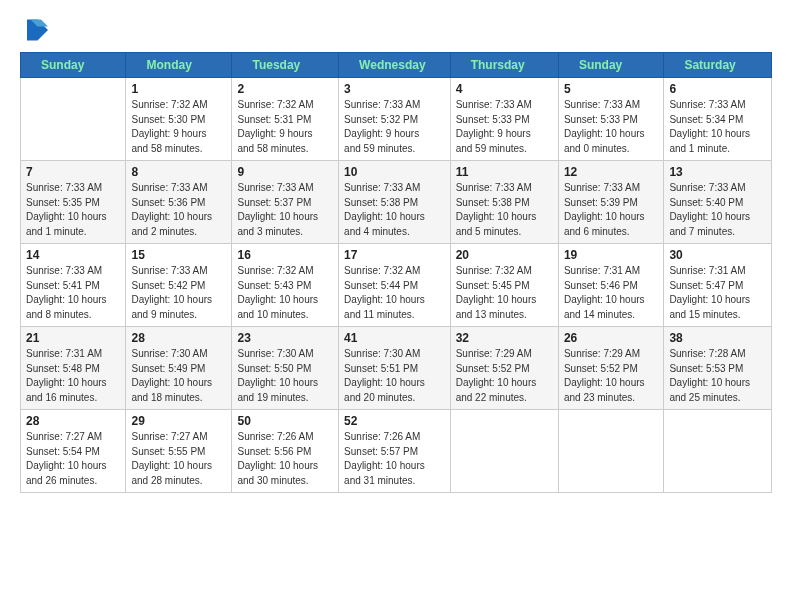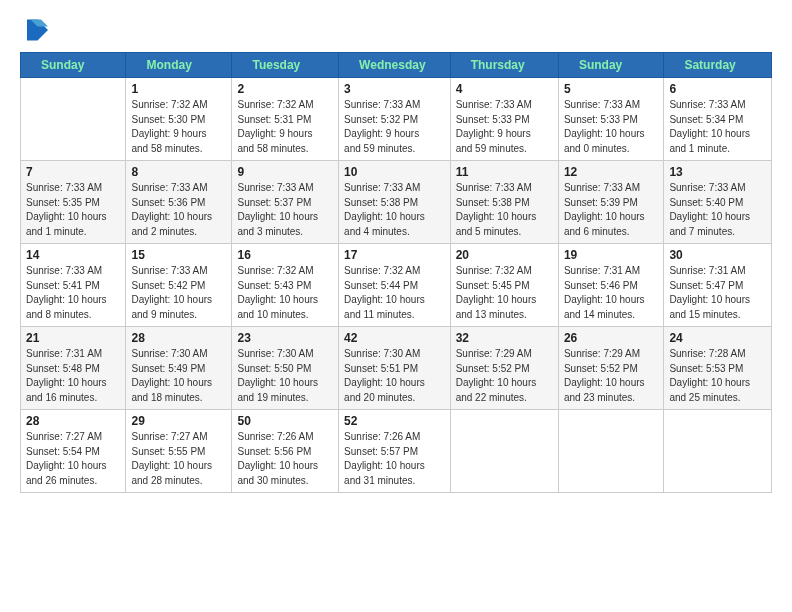--- a/index.html
+++ b/index.html
@@ -223,33 +223,33 @@
           </td>
           <td>
             <span class="day-number">28</span>
             <div class="day-info">Sunrise: 7:30 AM<br>Sunset: 5:49 PM<br>Daylight: 10 hours<br>and 18 minutes.</div>
           </td>
           <td>
             <span class="day-number">23</span>
             <div class="day-info">Sunrise: 7:30 AM<br>Sunset: 5:50 PM<br>Daylight: 10 hours<br>and 19 minutes.</div>
           </td>
           <td>
-            <span class="day-number">42</span>
+            <span class="day-number">41</span>
             <div class="day-info">Sunrise: 7:30 AM<br>Sunset: 5:51 PM<br>Daylight: 10 hours<br>and 20 minutes.</div>
           </td>
           <td>
             <span class="day-number">32</span>
             <div class="day-info">Sunrise: 7:29 AM<br>Sunset: 5:52 PM<br>Daylight: 10 hours<br>and 22 minutes.</div>
           </td>
           <td>
             <span class="day-number">26</span>
             <div class="day-info">Sunrise: 7:29 AM<br>Sunset: 5:52 PM<br>Daylight: 10 hours<br>and 23 minutes.</div>
           </td>
           <td>
-            <span class="day-number">24</span>
+            <span class="day-number">38</span>
             <div class="day-info">Sunrise: 7:28 AM<br>Sunset: 5:53 PM<br>Daylight: 10 hours<br>and 25 minutes.</div>
           </td>
         </tr>
         <tr>
           <td>
             <span class="day-number">28</span>
             <div class="day-info">Sunrise: 7:27 AM<br>Sunset: 5:54 PM<br>Daylight: 10 hours<br>and 26 minutes.</div>
           </td>
           <td>
             <span class="day-number">29</span>

